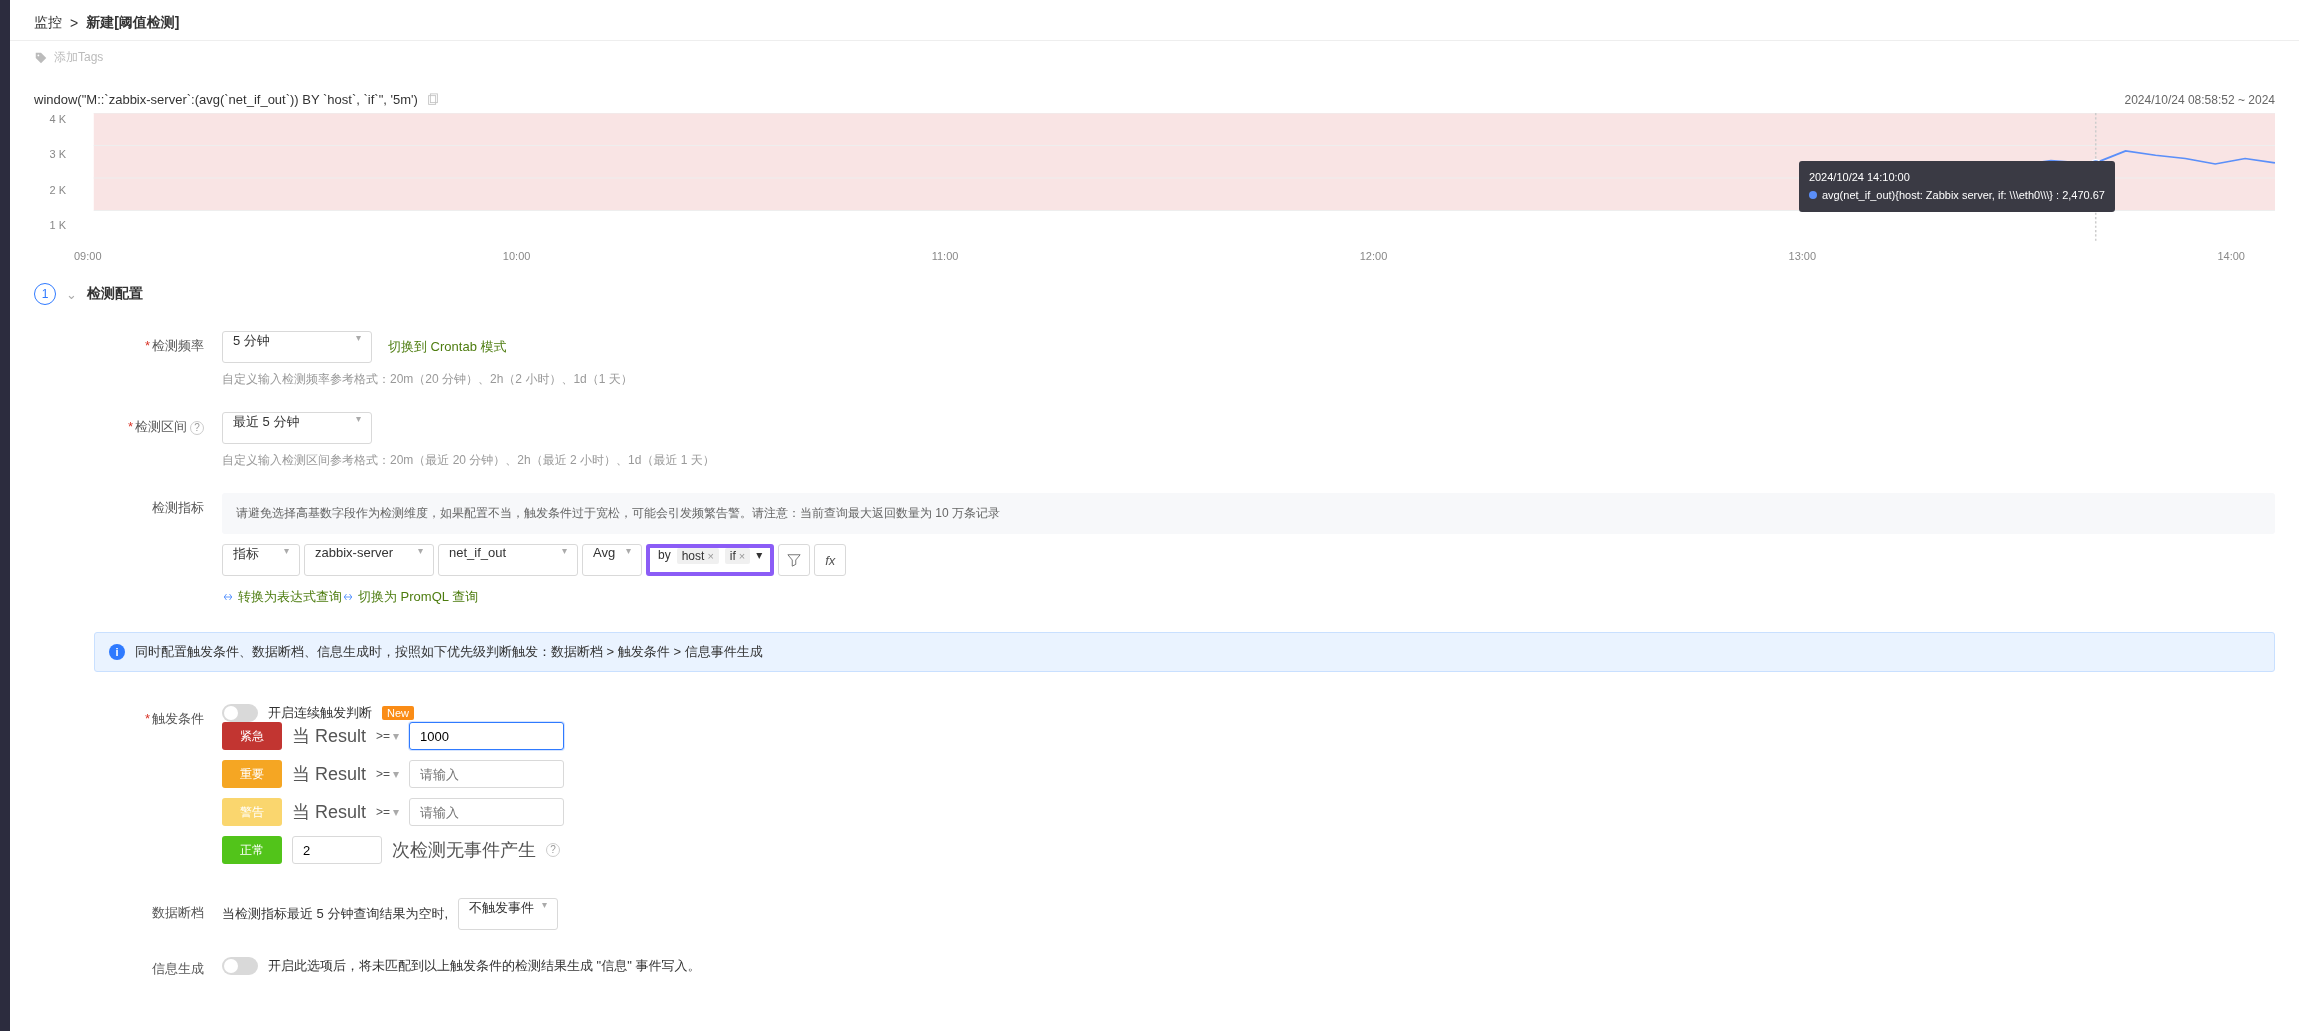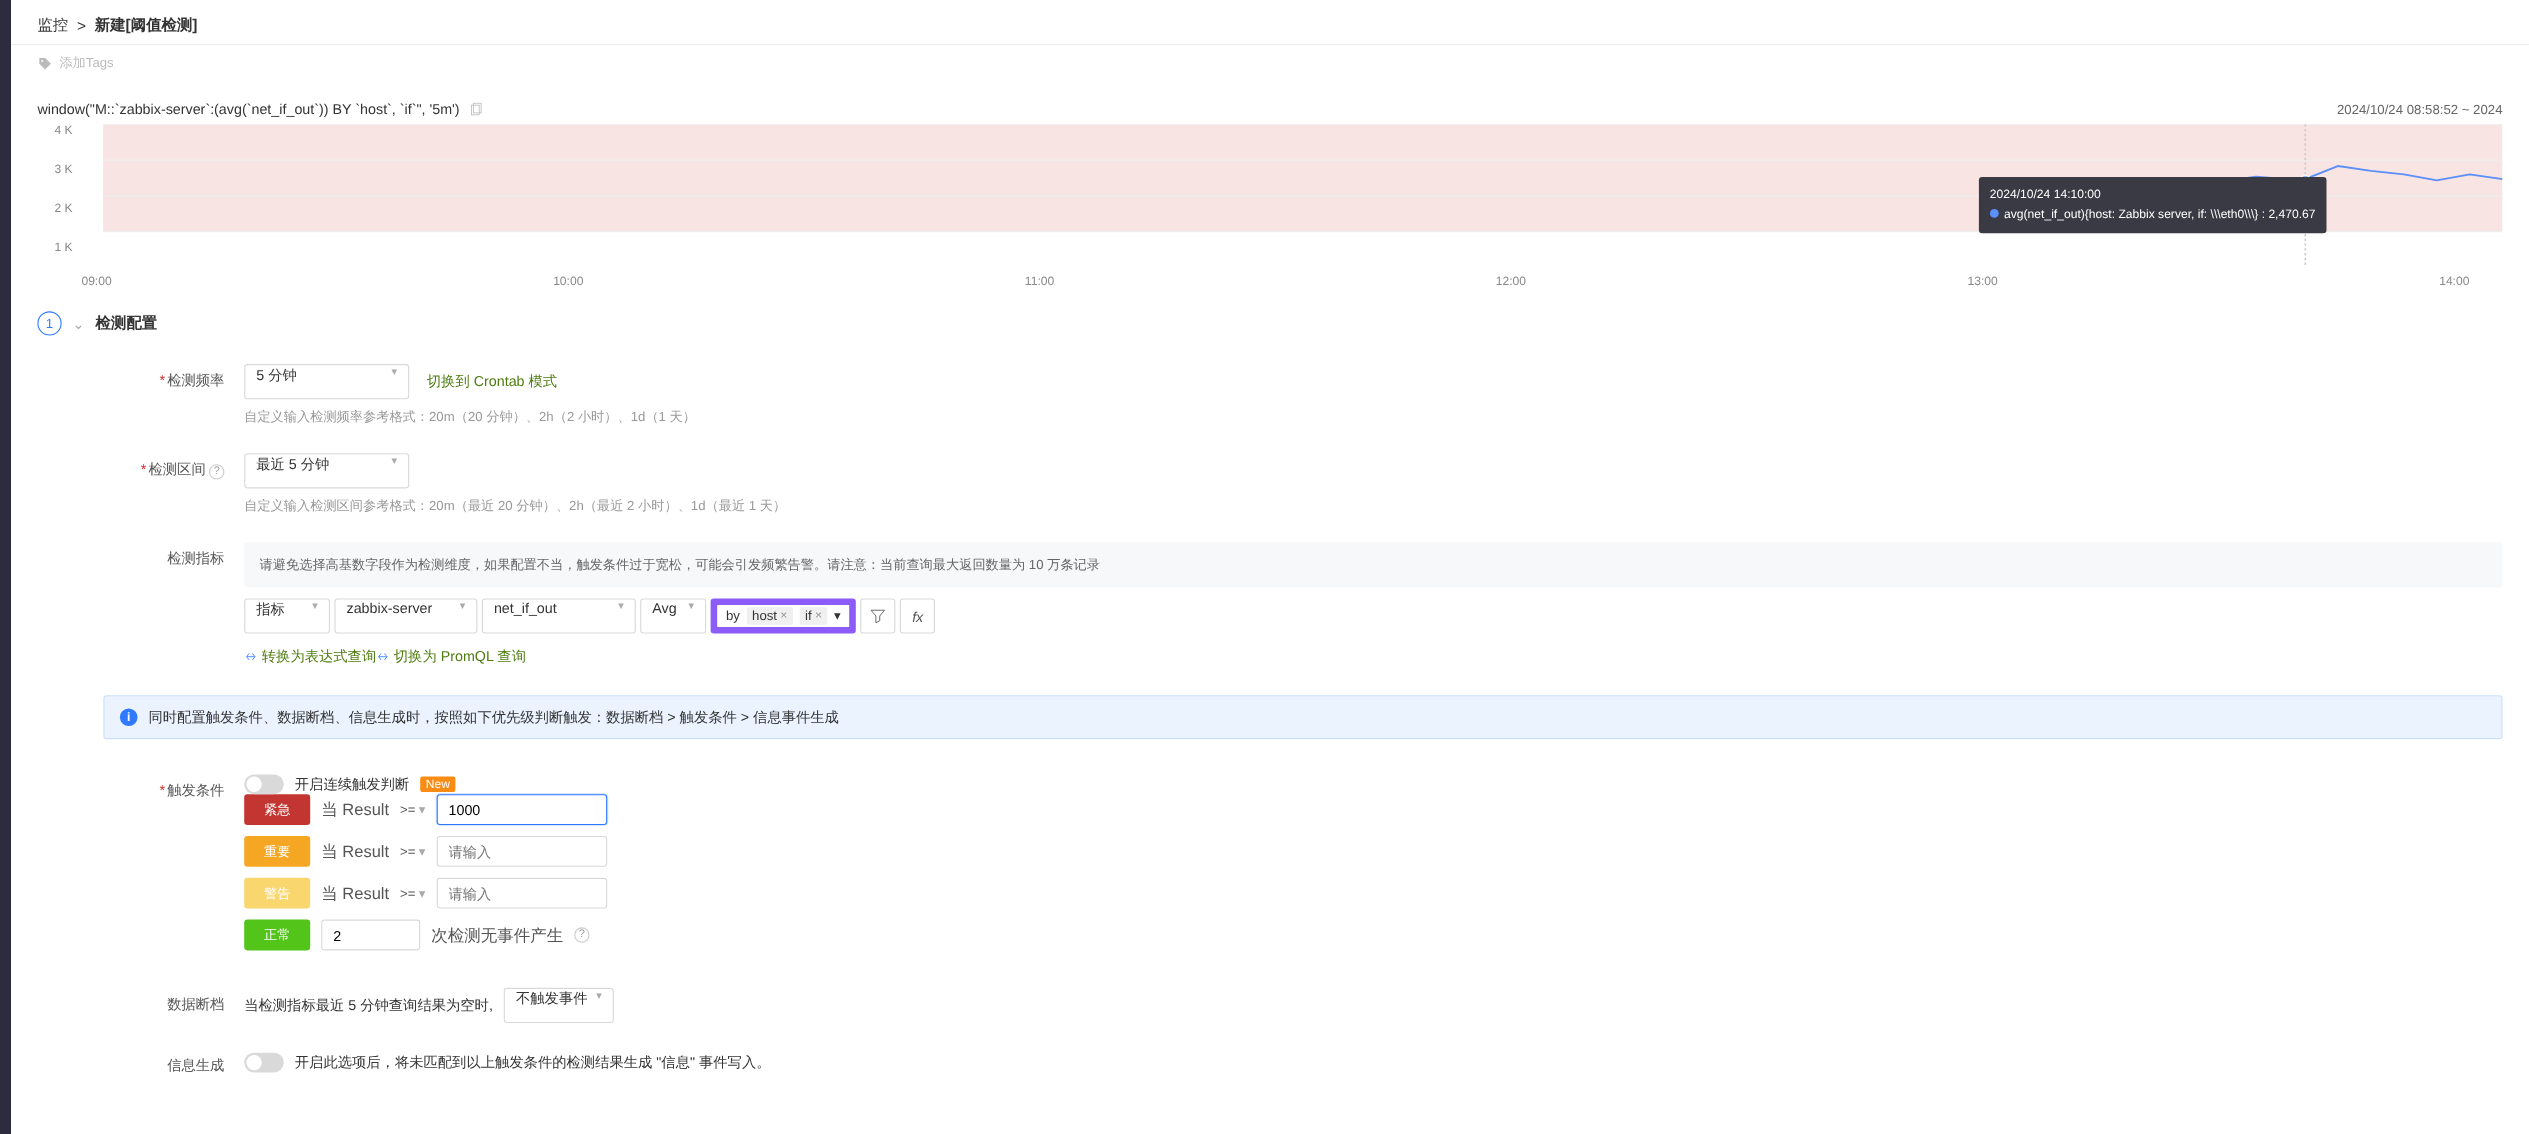--- a/index.html
+++ b/index.html
@@ -52,26 +52,26 @@
 .alert-bar .i{width:16px;height:16px;border-radius:50%;background:#2f7aff;color:#fff;display:inline-flex;align-items:center;justify-content:center;font-size:11px;font-weight:bold}
 .toggle{width:36px;height:18px;background:#d9d9d9;border-radius:9px;position:relative;display:inline-block;cursor:pointer}
 .toggle::after{content:"";position:absolute;width:14px;height:14px;background:#fff;border-radius:50%;top:2px;left:2px}
 .new-badge{background:#fa8c16;color:#fff;font-size:11px;padding:1px 5px;border-radius:2px}
 .cond-row{display:flex;align-items:center;gap:10px;margin-bottom:10px}
 .sev{width:60px;height:28px;color:#fff;font-size:12px;display:flex;align-items:center;justify-content:center;border-radius:3px}
 .sev-urgent{background:#c23531}
 .sev-important{background:#f5a623}
 .sev-warn{background:#fad66e;color:#fff}
 .sev-normal{background:#52c41a}
-.cond-text{font-size:15px;color:#555}
+.cond-text{font-size:18px;color:#555}
 .input-sm{width:155px;height:28px;border:1px solid #d9d9d9;border-radius:3px;padding:0 10px;font-size:13px}
 .input-sm.focus{border-color:#2f7aff;box-shadow:0 0 0 1px rgba(47,122,255,.2)}
 .input-num{width:90px;height:28px;border:1px solid #d9d9d9;border-radius:3px;padding:0 10px;font-size:13px}
 .op{font-size:12px;color:#555;display:inline-flex;align-items:center;gap:3px}
-.by-wrap{border:6px solid #8b5cf6;border-radius:3px;padding:0 8px;height:32px;display:inline-flex;align-items:center;gap:6px;font-size:12px}
+.by-wrap{border:4px solid #8b5cf6;border-radius:3px;padding:0 8px;height:32px;display:inline-flex;align-items:flex-start;gap:6px;font-size:12px}
 </style>
 </head>
 <body>
 
 <div class="sidebar"></div>
 
 <div class="main">
   <div class="header">
     <div class="breadcrumb">
       <a>监控</a>

